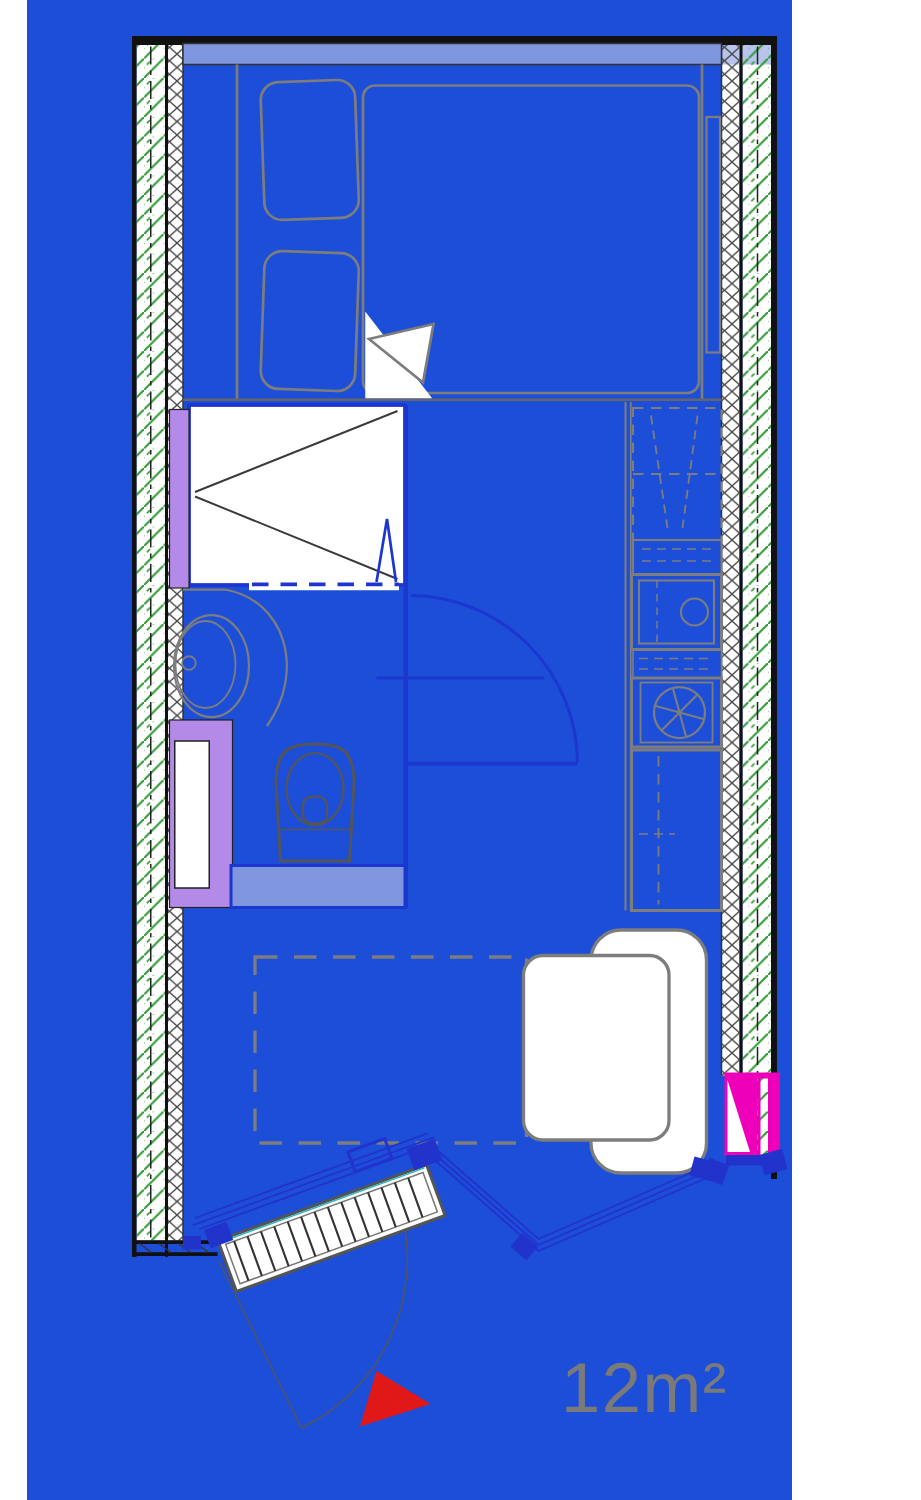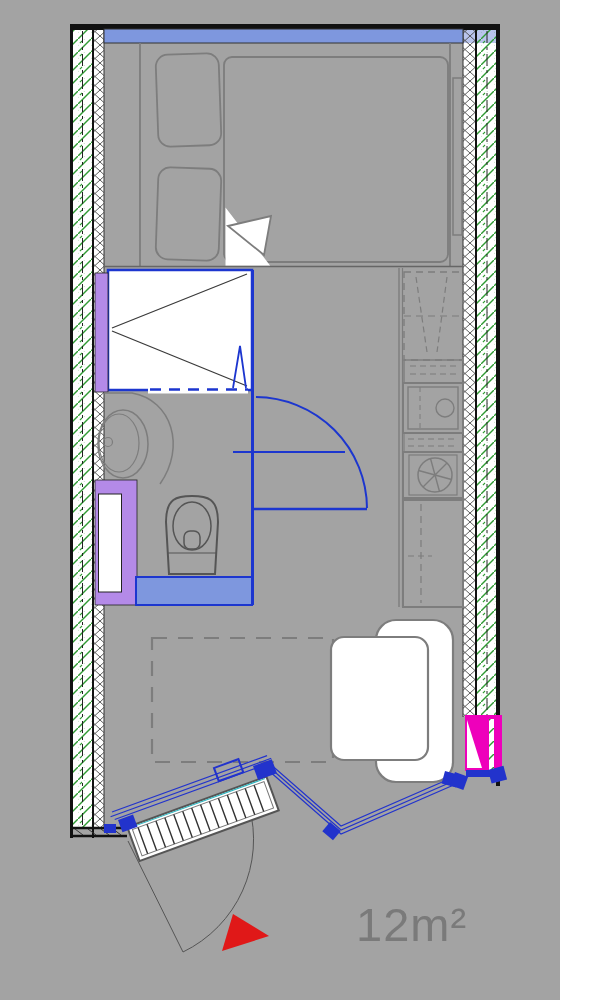--- a/index.html
+++ b/index.html
@@ -1,21 +1,22 @@
 <!DOCTYPE html>
 <html><head>
 <meta charset="utf-8">
 <style>
   html,body{margin:0;padding:0;background:#ffffff;}
   .canvas{
     position:relative;
-    width:560px;height:1000px;
-    background:#a3a3a3;
+    width:510px;height:1000px;
+    background:#1d4ed8;
     overflow:hidden;
     font-family:"Liberation Sans", sans-serif;
+    margin-left:18px;
   }
   svg{display:block;}
   text.area-label{
     font-family:"Liberation Sans", sans-serif;
     font-weight:400;
     letter-spacing:1px;
   }
 </style>
 </head>
 <body>

